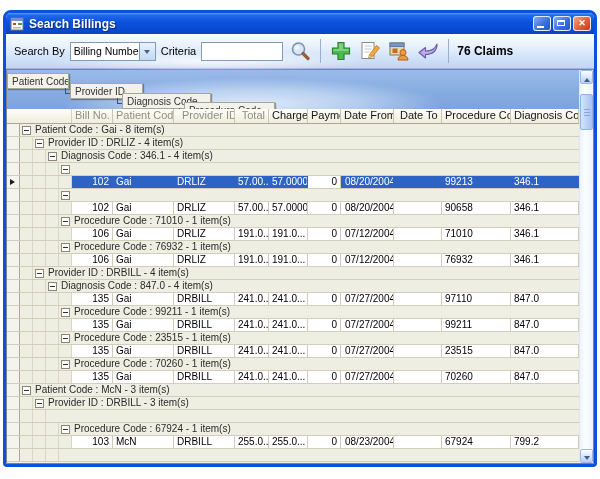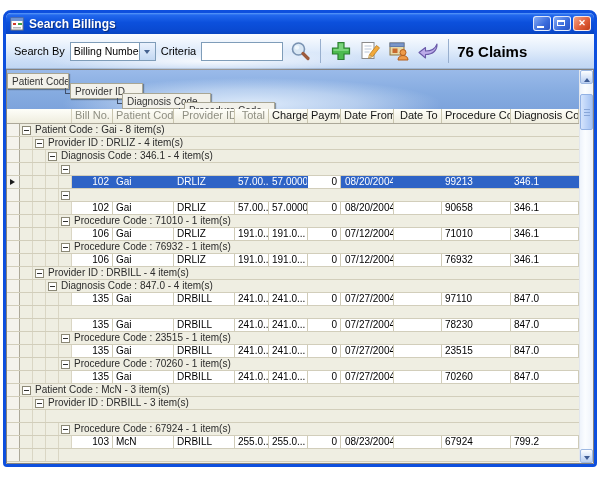--- a/index.html
+++ b/index.html
@@ -42,21 +42,21 @@
     box-sizing:border-box;position:relative;}
   .combo-val{flex:1;font-size:10.5px;line-height:17px;padding-left:3px;overflow:hidden;white-space:nowrap;}
   .combo-btn{width:15px;flex:none;background:linear-gradient(180deg,#EAF2FD,#C3D8F3);
     border-left:1px solid #7F9DB9;position:relative;}
   .combo-btn::after{content:"";position:absolute;left:4px;top:7px;border:3px solid transparent;
     border-top:4px solid #44618F;}
   .criteria-box{width:82px;height:19px;border:1px solid #7F9DB9;background:#fff;box-sizing:border-box;
     font-size:10.5px;padding:0 3px;font-family:"Liberation Sans",sans-serif;position:relative;}
   .tbtn{width:24px;height:26px;display:flex;align-items:center;justify-content:center;position:relative;flex:none;}
   .tb-sep{width:1px;height:24px;background:#98AFCE;margin:0 3px;flex:none;position:relative;}
-  .claims{font-weight:bold;font-size:15px;white-space:nowrap;position:relative;}
+  .claims{font-weight:bold;font-size:12px;white-space:nowrap;position:relative;}
   
   .grid{flex:1;margin:0;border:1px solid #848280;background:#fff;display:flex;overflow:hidden;}
   .grid-main{width:572px;flex:none;display:flex;flex-direction:column;overflow:hidden;}
   .group-panel{height:39px;flex:none;position:relative;overflow:hidden;
     background:linear-gradient(180deg,#9ABAE9 0%,#85ABE0 60%,#7DA3DC 100%);}
   .group-panel::before{content:"";position:absolute;left:55px;top:8px;width:380px;height:52px;
     background:radial-gradient(ellipse closest-side,rgba(226,238,252,.95) 0%,rgba(226,238,252,.55) 55%,rgba(226,238,252,0) 100%);}
   .gb-box{position:absolute;height:16px;box-sizing:border-box;background:#F2F1EA;
     border:1px solid #A9A694;box-shadow:1px 1px 1px rgba(40,50,60,.45);
     font-size:10px;color:#333;padding:2px 5px 0 4px;line-height:11px;white-space:nowrap;overflow:hidden;}
@@ -356,36 +356,40 @@
             <span class="cell" style="width: 53px; padding-left: 4px;">07/27/2004</span>
             <span class="cell" style="width: 48px; padding-left: 4px;"></span>
             <span class="cell" style="width: 69px;">97110</span>
             <span class="cell" style="width: 68px;">847.0</span>
           </div>
           <div class="row group">
             <span class="ind"></span>
             <span class="strip"></span>
             <span class="strip"></span>
             <span class="strip"></span>
+            <span class="gbody">
+              <span class="minus"></span>
+              <span class="glabel">Procedure Code : 99211 - 1 item(s)</span>
+            </span>
           </div>
           <div class="row data">
             <span class="ind"></span>
             <span class="strip"></span>
             <span class="strip"></span>
             <span class="strip"></span>
             <span class="strip"></span>
             <span class="cell right" style="width: 41px;">135</span>
             <span class="cell" style="width: 61px;">Gai</span>
             <span class="cell" style="width: 61px;">DRBILL</span>
             <span class="cell right" style="width: 34px;">241.0...</span>
             <span class="cell right" style="width: 39px;">241.0...</span>
             <span class="cell right" style="width: 33px;">0</span>
             <span class="cell" style="width: 53px; padding-left: 4px;">07/27/2004</span>
             <span class="cell" style="width: 48px; padding-left: 4px;"></span>
-            <span class="cell" style="width: 69px;">78230</span>
+            <span class="cell" style="width: 69px;">99211</span>
             <span class="cell" style="width: 68px;">847.0</span>
           </div>
           <div class="row group">
             <span class="ind"></span>
             <span class="strip"></span>
             <span class="strip"></span>
             <span class="strip"></span>
             <span class="gbody">
               <span class="minus"></span>
               <span class="glabel">Procedure Code : 23515 - 1 item(s)</span>

